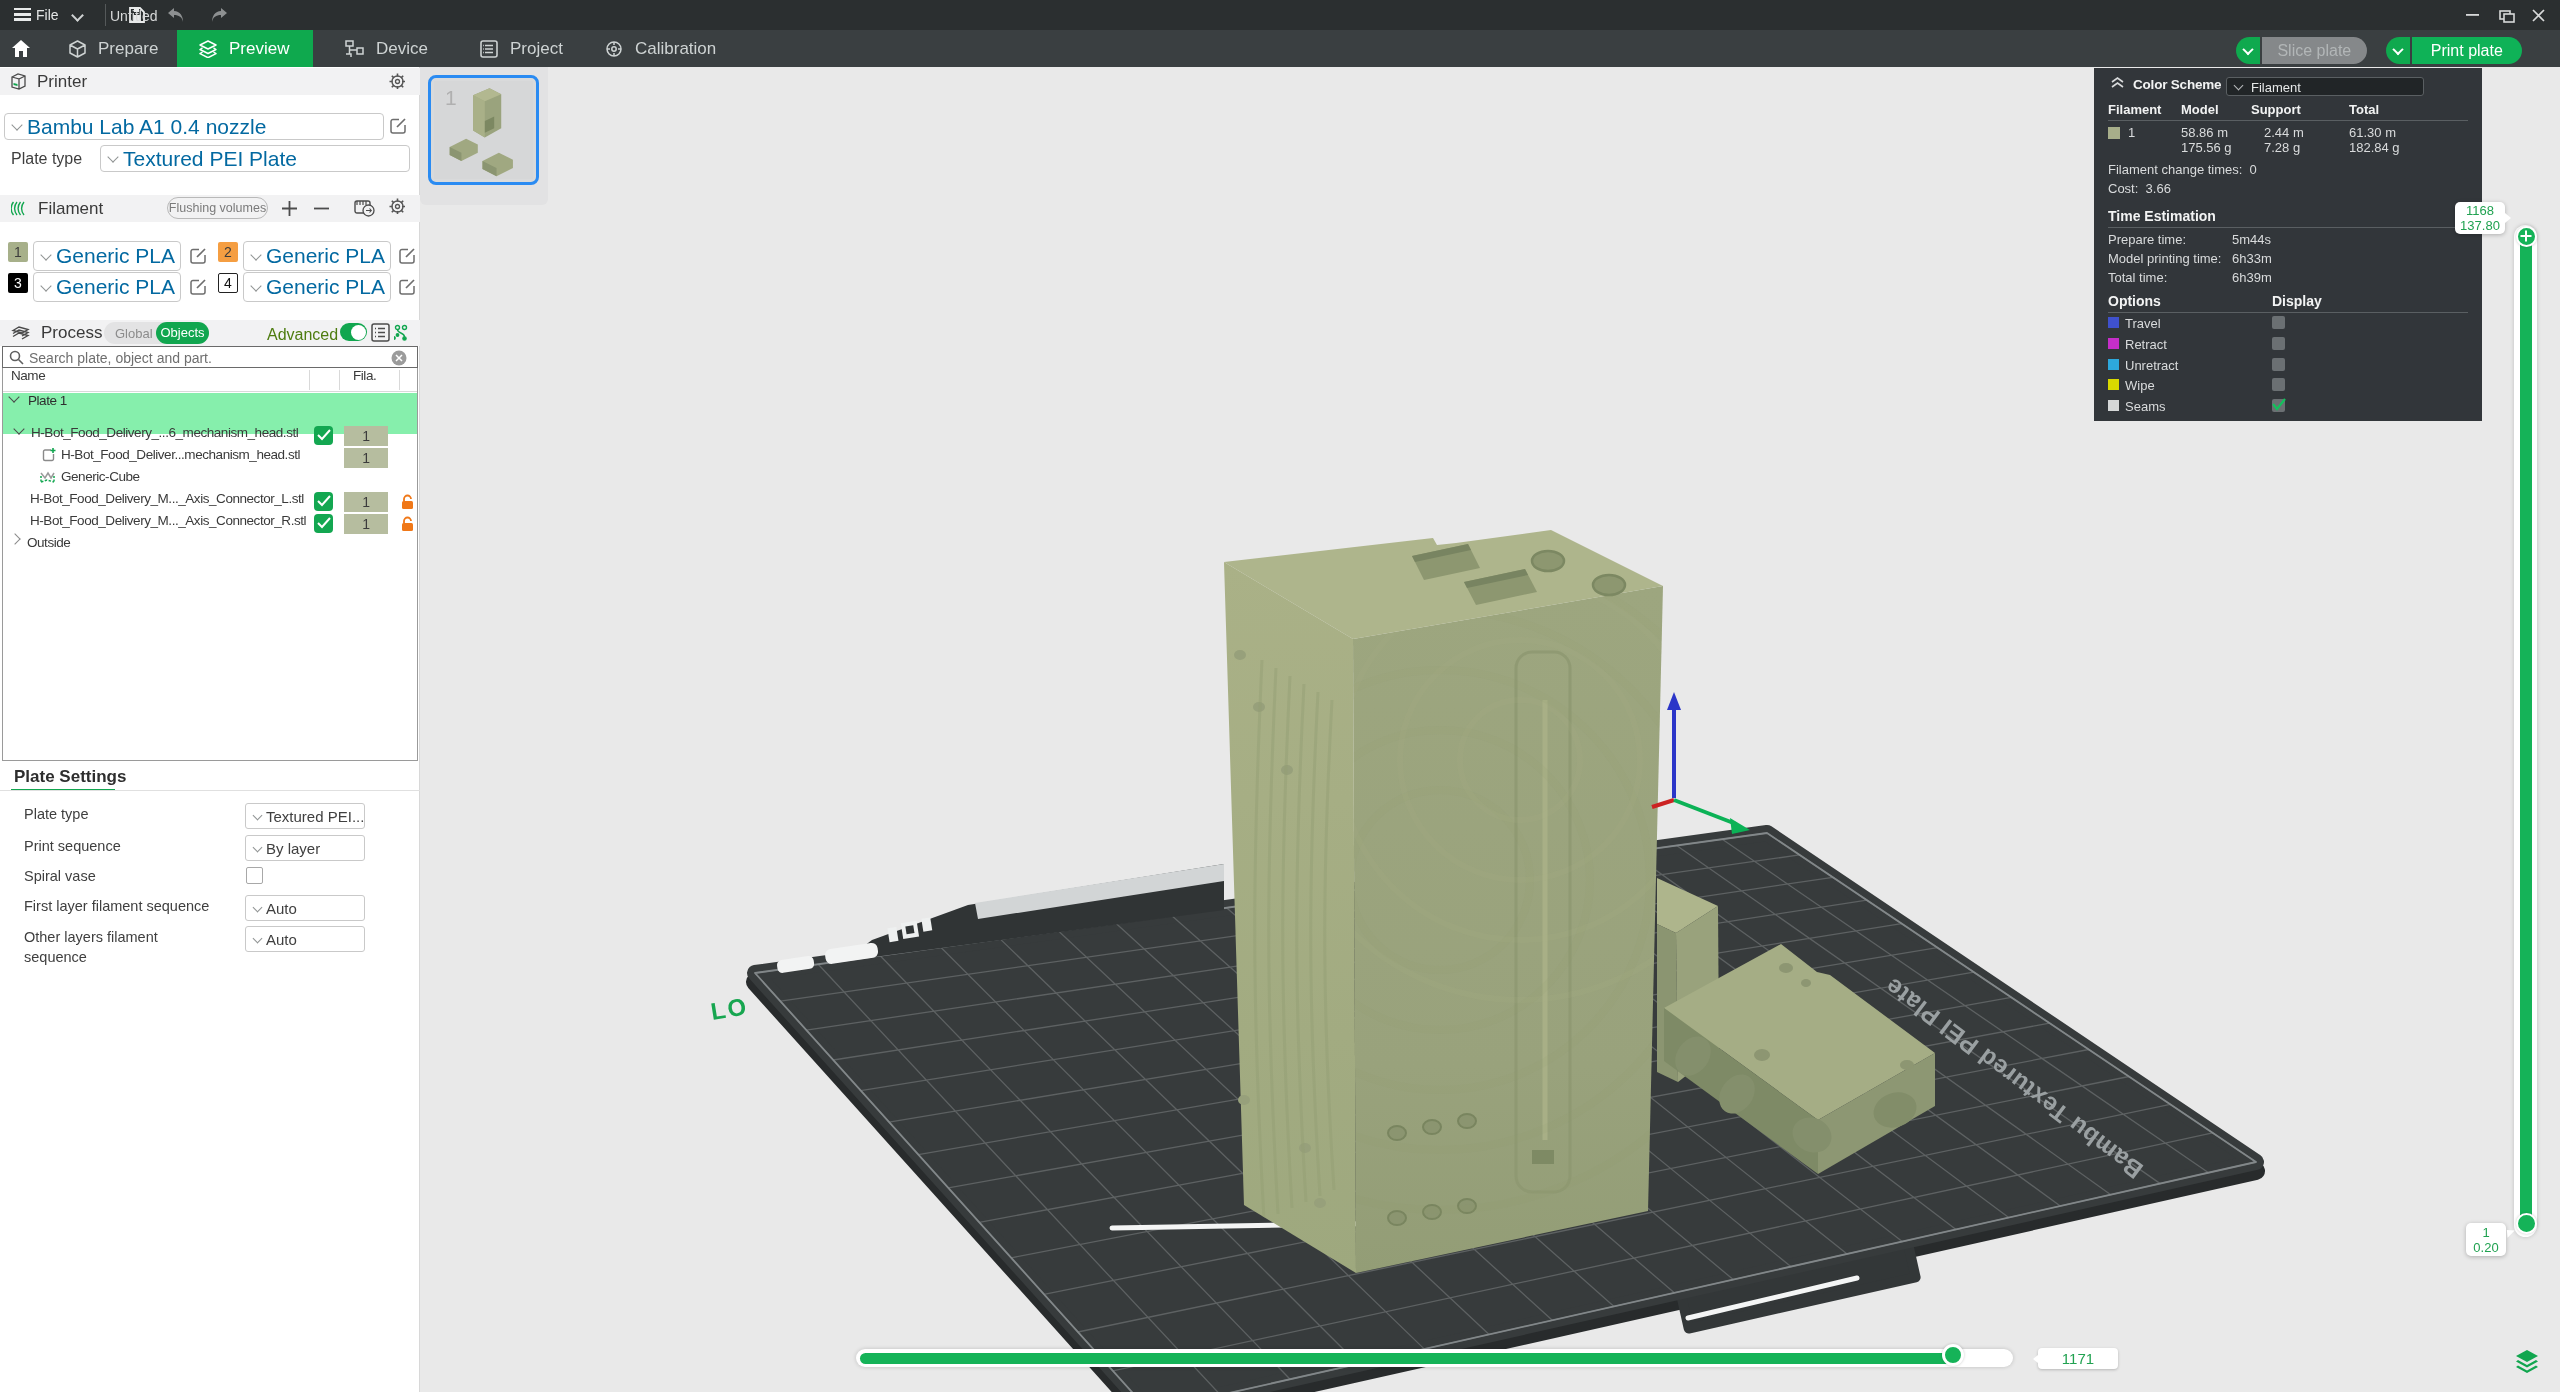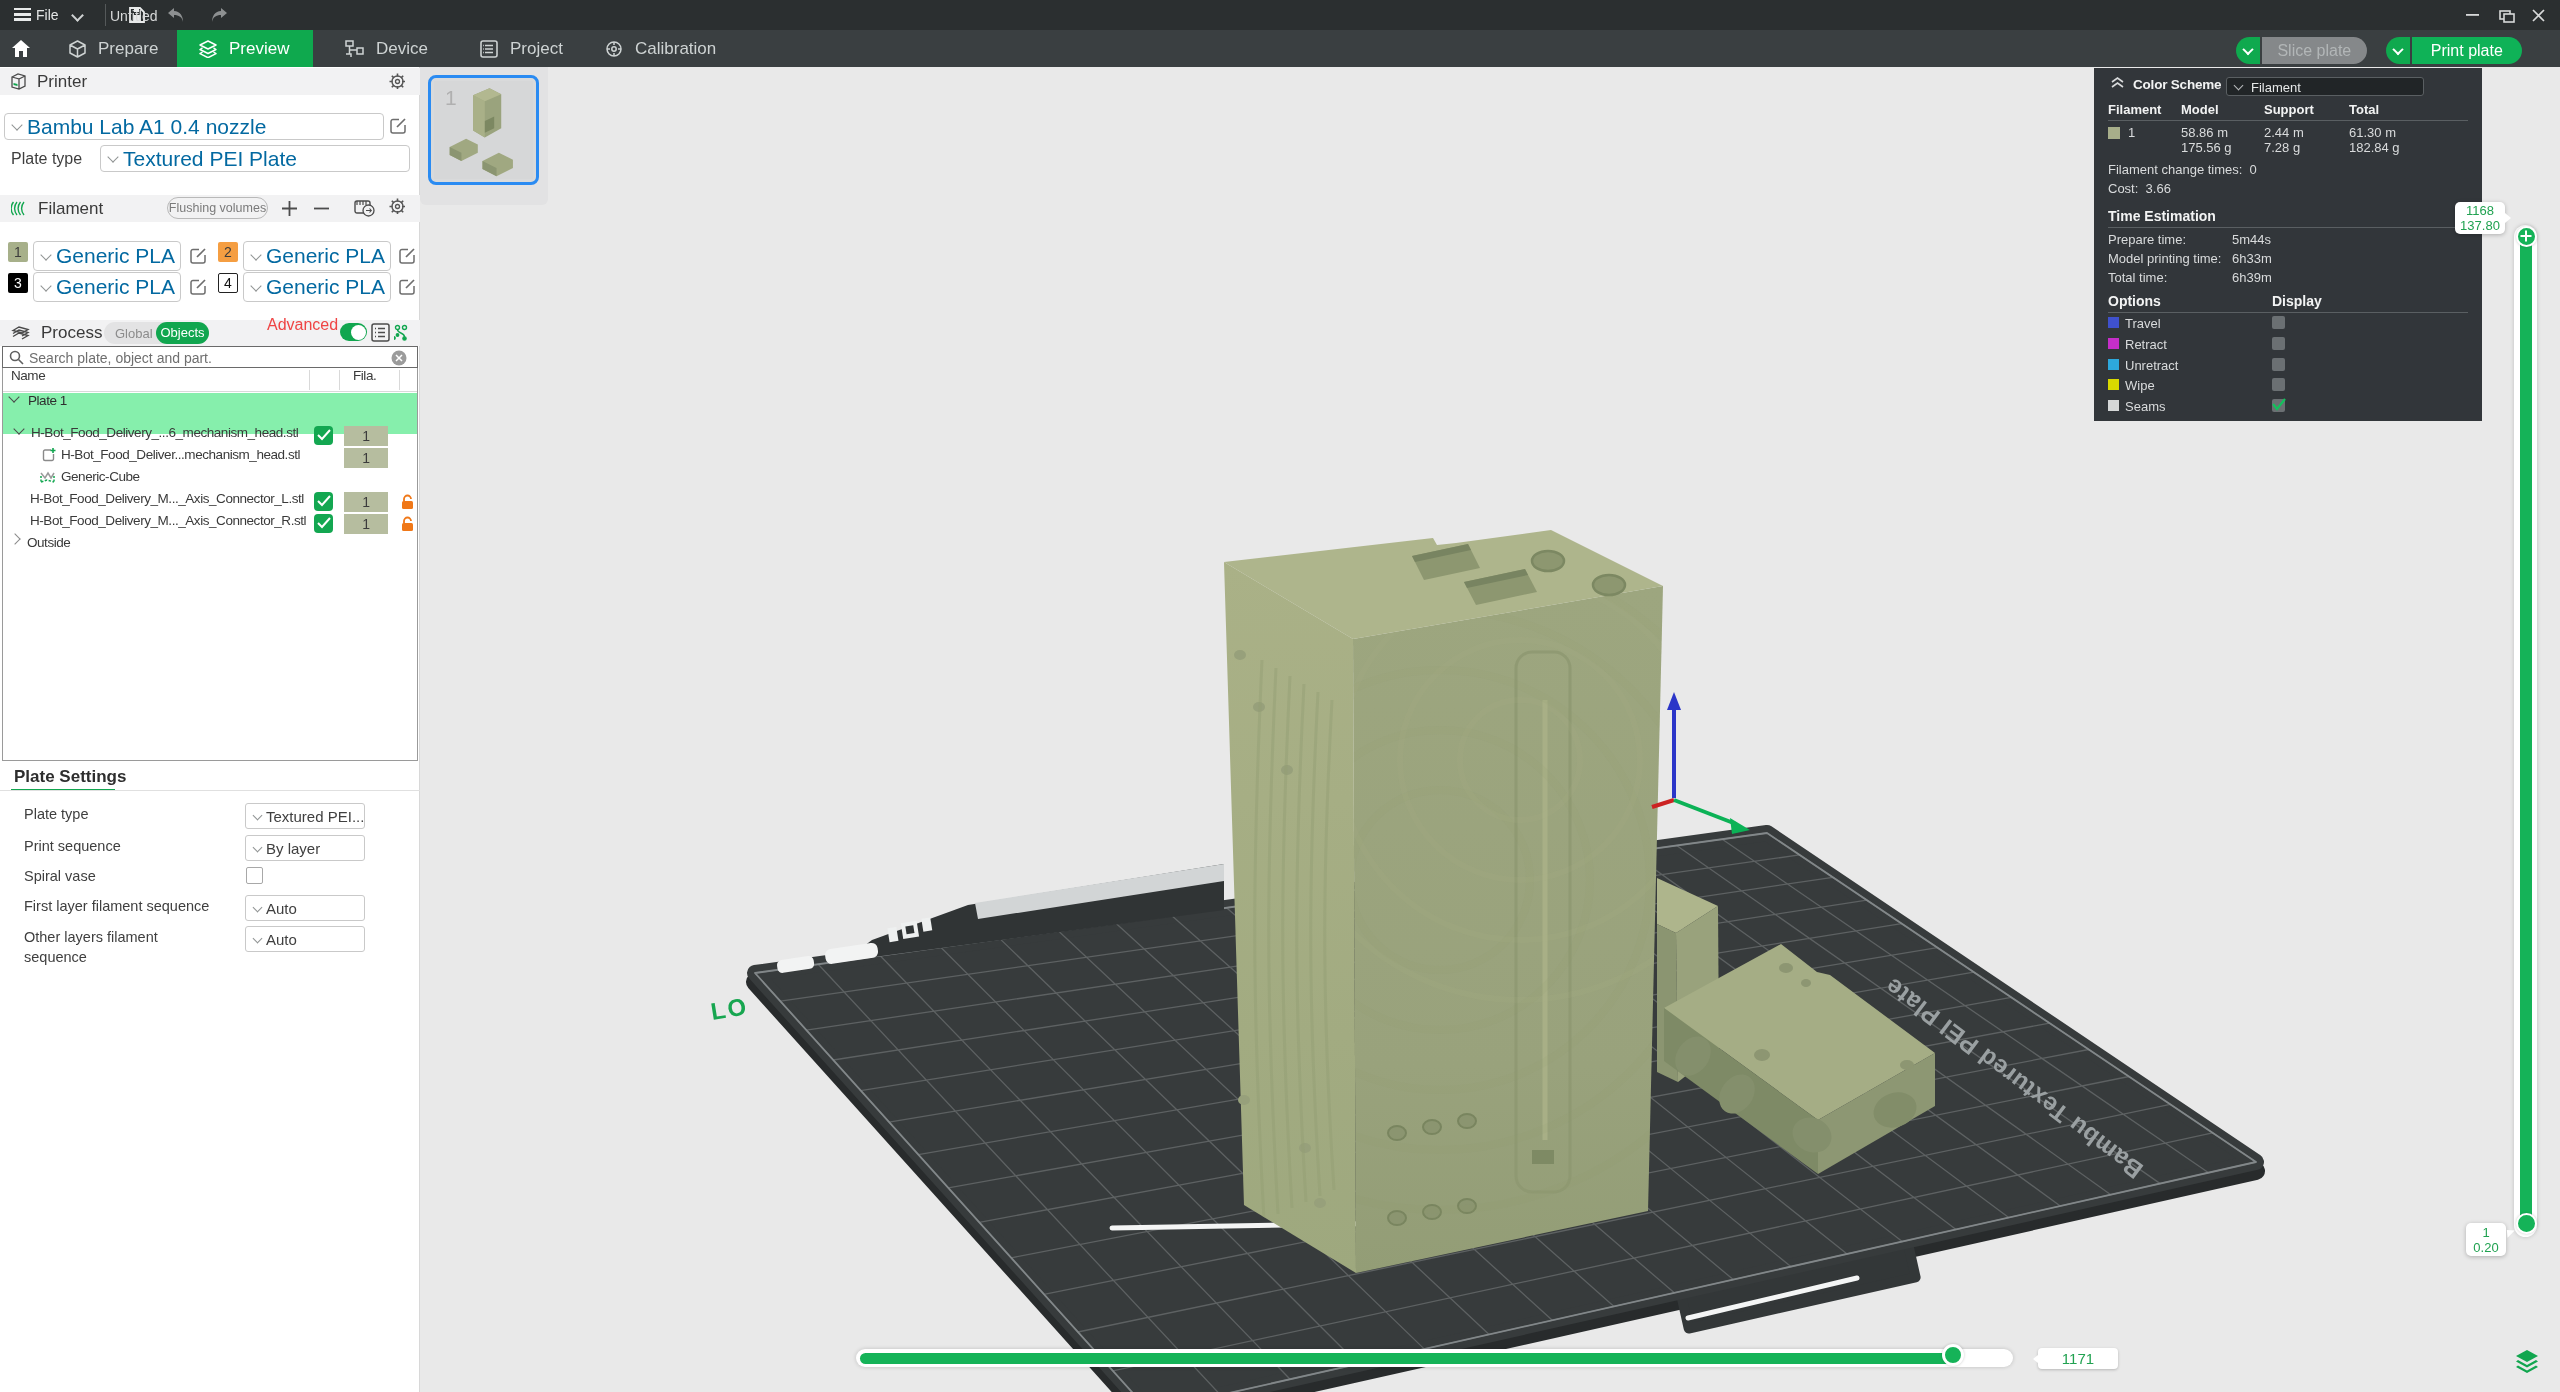--- a/index.html
+++ b/index.html
@@ -197,21 +197,21 @@
   <svg class="abs" style="left:16px;top:8px" width="15" height="13" viewBox="0 0 15 13">
           <path d="M2,6 L7.5,2 L13,6 M2,11 L7.5,7 L13,11" fill="none" stroke="#d9dbdc" stroke-width="1.6"></path>
         </svg>
   <div class="abs b" style="left:39px;top:9px;font-size:13.5px;letter-spacing:-0.2px">Color Scheme</div>
   <div class="abs" style="left:132px;top:9px;width:198px;height:19px;background:#212527;border:1px solid #5a5f62;border-radius:3px">
     <div class="abs" style="left:8px;top:4px;width:7px;height:7px;border-left:1.5px solid #b9bcbd;border-bottom:1.5px solid #b9bcbd;transform:rotate(-45deg)"></div>
     <span class="abs" style="left:24px;top:2px;color:#e6e8e8">Filament</span>
   </div>
   <div class="csrow b" style="top:34px">Filament</div>
   <div class="csrow b" style="left:87px;top:34px">Model</div>
-  <div class="csrow b" style="left:170px;top:34px">Support</div>
+  <div class="csrow b" style="left:157px;top:34px">Support</div>
   <div class="csrow b" style="left:255px;top:34px">Total</div>
   <div class="hr" style="top:52px"></div>
   <div class="sw" style="left:14px;top:59px;background:#a7ae8a"></div>
   <div class="csrow" style="left:34px;top:57px">1</div>
   <div class="csrow" style="left:87px;top:57px">58.86 m<br>175.56 g</div>
   <div class="csrow" style="left:170px;top:57px">2.44 m<br>7.28 g</div>
   <div class="csrow" style="left:255px;top:57px">61.30 m<br>182.84 g</div>
   <div class="csrow" style="top:94px">Filament change times:&nbsp;&nbsp;0</div>
   <div class="csrow" style="top:113px">Cost:&nbsp;&nbsp;3.66</div>
   <div class="csrow b" style="top:140px;font-size:14px">Time Estimation</div>
@@ -462,21 +462,21 @@
             <path d="M2,8.5 L8,5 L17,7.5 L11,11"></path>
             <path d="M2,11.5 L8,8 L17,10.5 L11,14"></path>
           </g>
         </svg>
     <span class="secttl" style="margin-left:11px">Process</span>
   </div>
   <div class="abs" style="left:104px;top:255px;width:105px;height:22px;background:#e3e3e4;border-radius:11px">
     <span class="abs" style="left:11px;top:4px;font-size:13px;color:#8c8c8c">Global</span>
     <div class="abs" style="left:52px;top:0;width:53px;height:22px;background:#11a64f;border-radius:11px;color:#fff;font-size:13px;text-align:center;line-height:21px">Objects</div>
   </div>
-  <div class="abs" style="left:267px;top:249px;font-size:16px;color:#ef4444">Advanced</div>
+  <div class="abs" style="left:267px;top:259px;font-size:16px;color:#4d7c0f">Advanced</div>
   <div class="toggle" style="left:340px;top:256px">
         <div class="knob"></div>
       </div>
   <svg class="abs" style="left:371px;top:256px" width="19" height="19" viewBox="0 0 19 19">
         <rect x="1" y="1" width="17" height="17" rx="2" fill="none" stroke="#4c4c4c" stroke-width="1.5"></rect>
         <path d="M7,5.5 h7 M7,9.5 h7 M7,13.5 h7" stroke="#4c4c4c" stroke-width="1.5"></path>
         <path d="M4,5.5 h1 M4,9.5 h1 M4,13.5 h1" stroke="#4c4c4c" stroke-width="1.7"></path>
       </svg>
   <svg class="abs" style="left:394px;top:257px" width="14" height="17" viewBox="0 0 14 17">
         <g stroke="#11a64f" stroke-width="1.4" fill="none">

